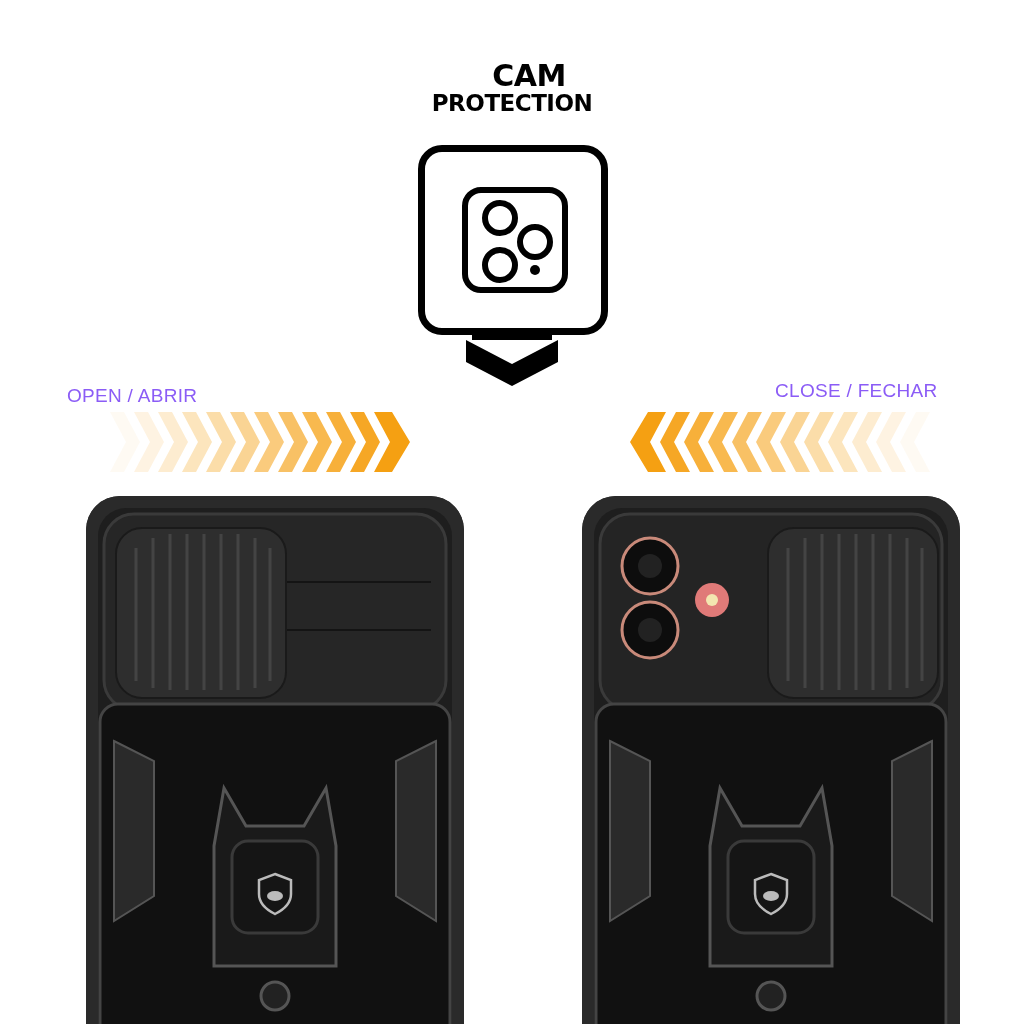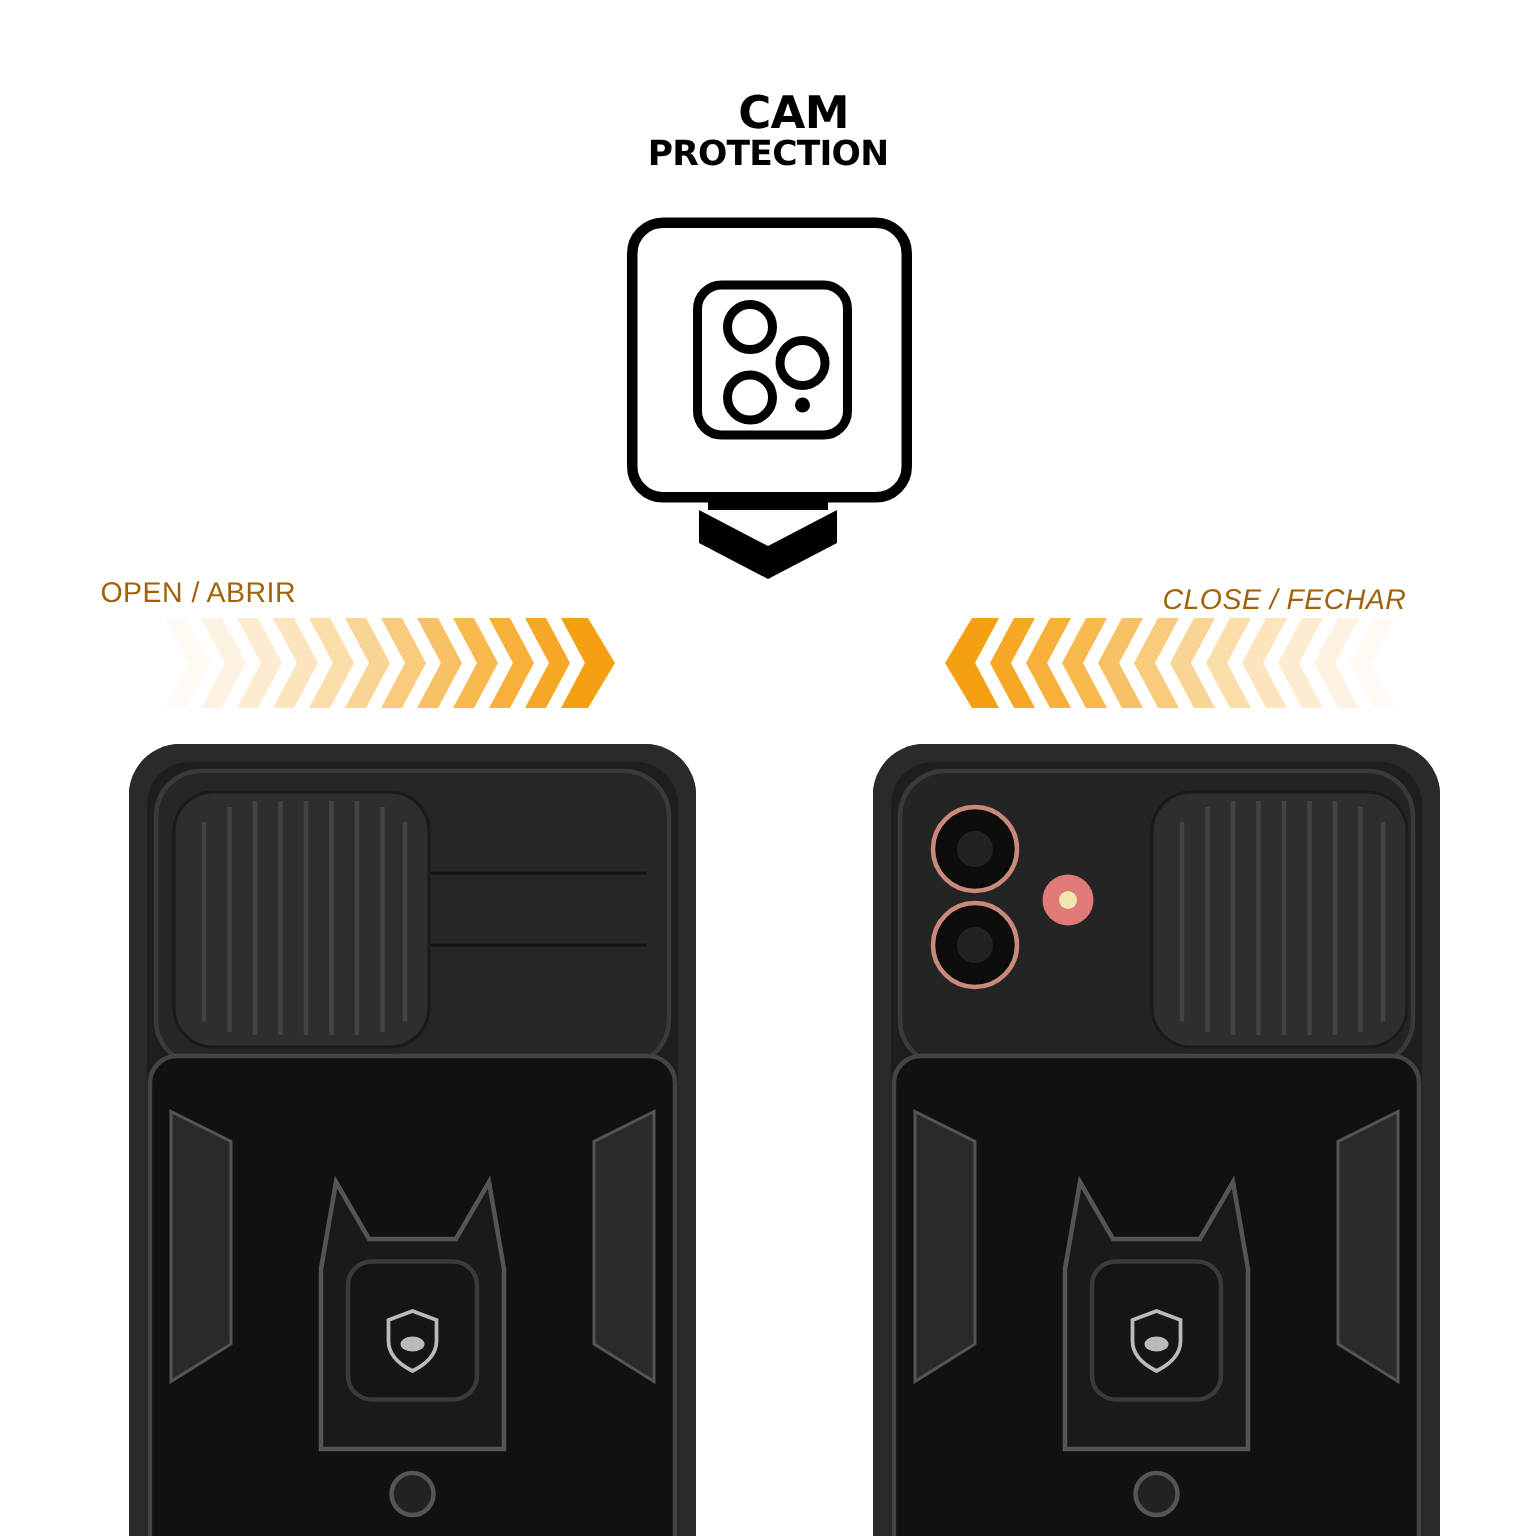--- a/index.html
+++ b/index.html
@@ -3,23 +3,23 @@
 <meta charset="utf-8">
 <style>
   html,body{margin:0;padding:0;background:#ffffff;}
   body{width:1024px;height:1024px;position:relative;overflow:hidden;font-family:"Liberation Sans","DejaVu Sans",sans-serif;}
   .title{position:absolute;left:0;width:1024px;text-align:center;font-family:"DejaVu Sans",sans-serif;font-weight:900;color:#000;letter-spacing:-0.5px;}
   .t1{top:58px;font-size:30px;margin-left:17px;}
   .t2{top:90px;font-size:23px;}
   .badge{position:absolute;left:418px;top:145px;width:190px;height:190px;box-sizing:border-box;border:7px solid #000;border-radius:24px;background:#fff;}
   .badge svg{position:absolute;left:0;top:0;}
   .chev-down{position:absolute;left:466px;top:330px;}
-  .label{position:absolute;font-size:19px;color:#a16207;letter-spacing:0.3px;}
+  .label{position:absolute;font-size:19px;color:#8b5cf6;letter-spacing:0.3px;}
   .lbl-open{left:67px;top:385px;}
-  .lbl-close{left:775px;top:390px;font-style:italic;}
+  .lbl-close{left:775px;top:380px;}
   .arrows{position:absolute;top:412px;}
   .arr-open{left:110px;}
   .arr-close{left:628px;}
   .phone{position:absolute;top:496px;width:378px;height:560px;border-radius:34px;background:#2a2a2a;}
   .phone-left{left:86px;}
   .phone-right{left:582px;}
   .phone svg{position:absolute;left:0;top:0;}
 </style>
 </head>
 <body>

